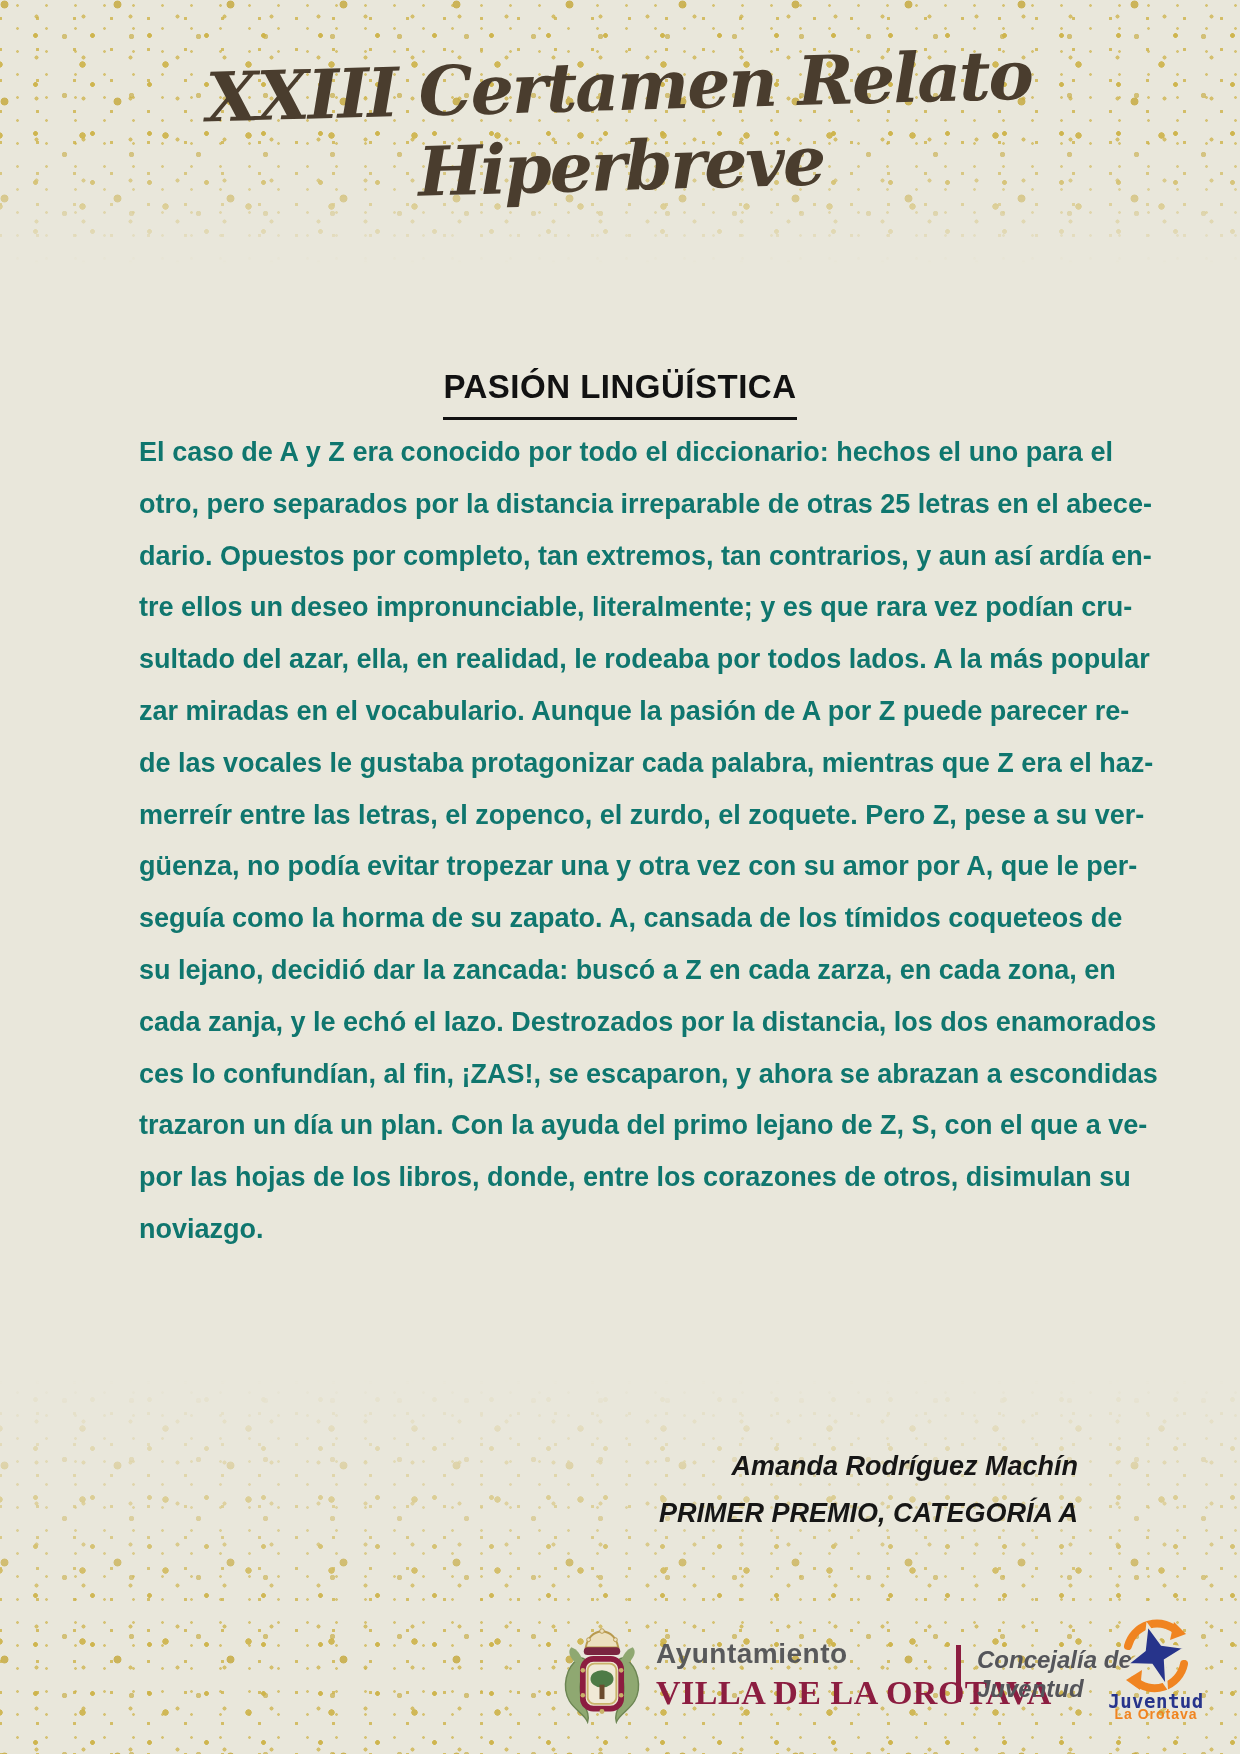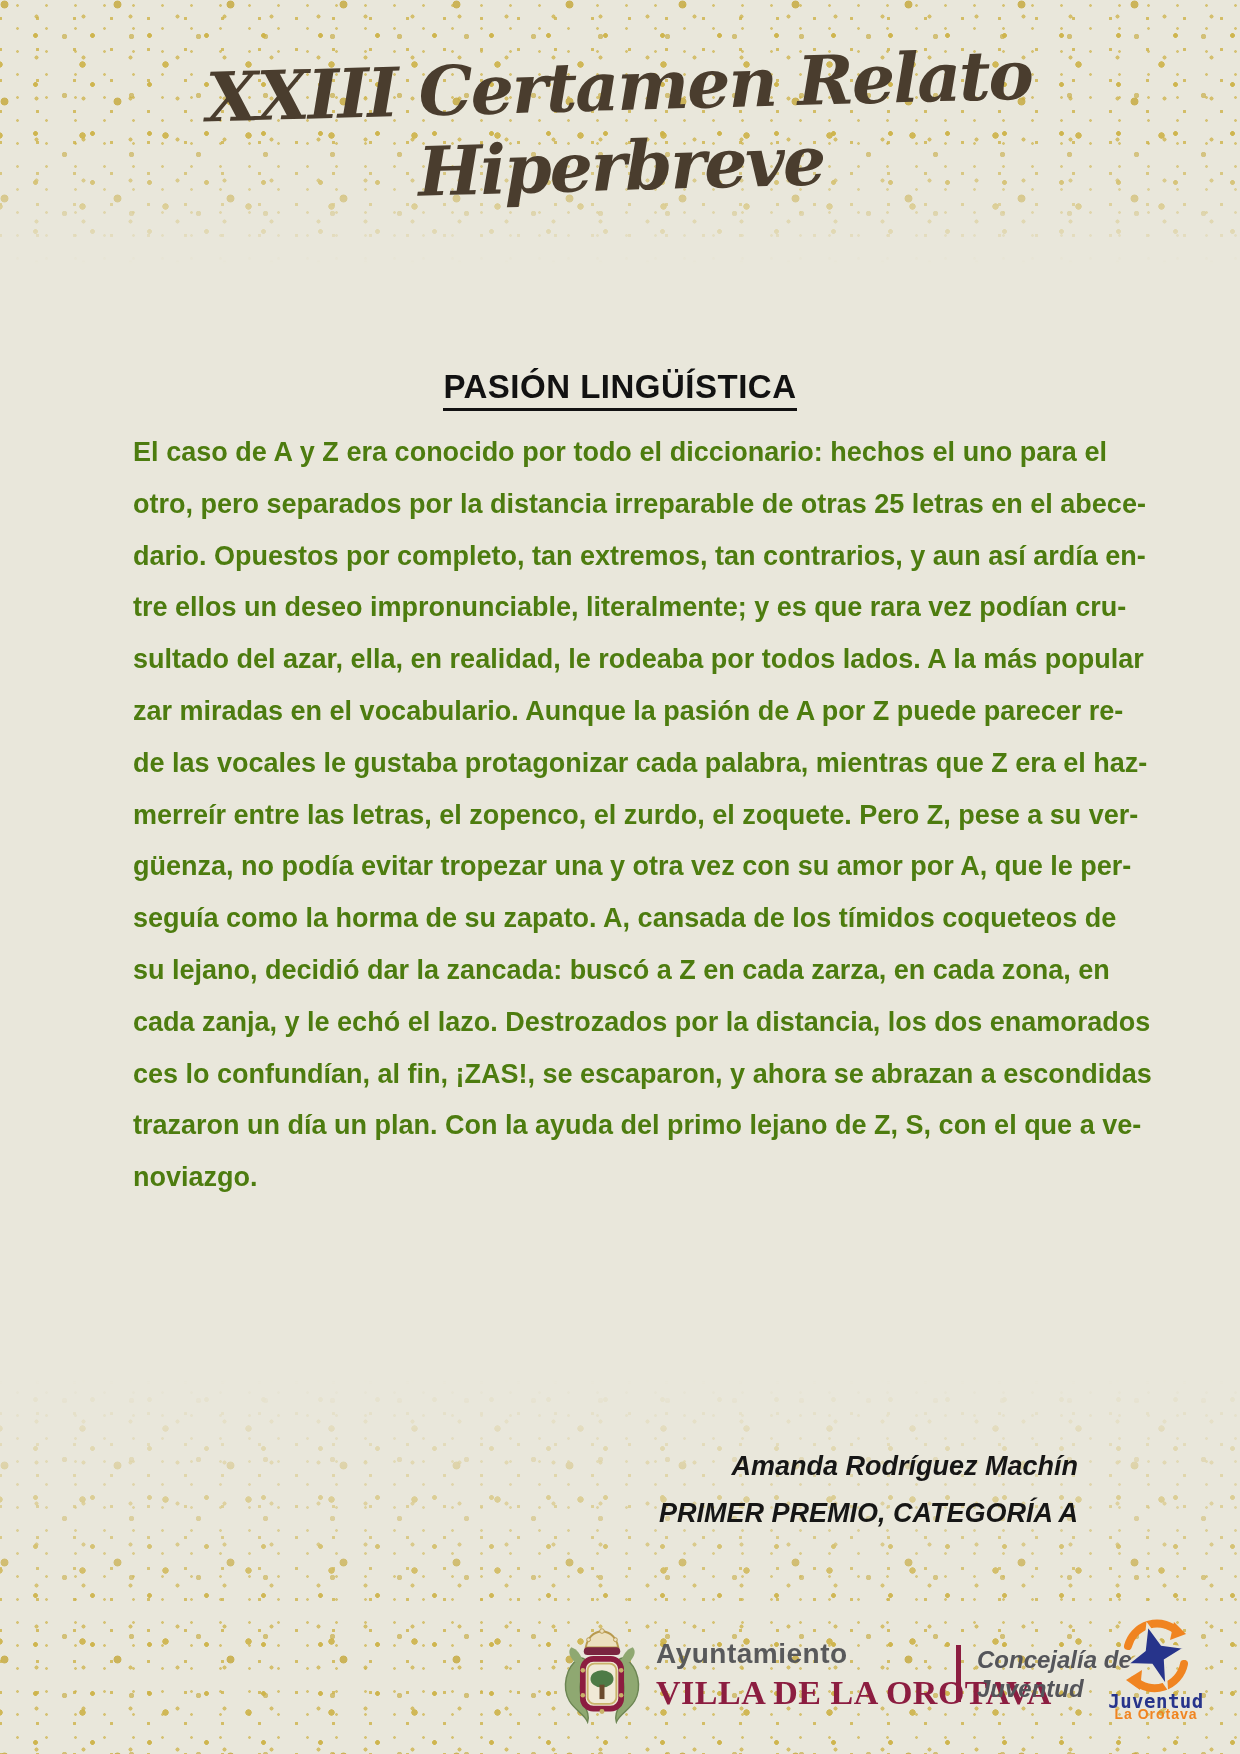--- a/index.html
+++ b/index.html
@@ -39,24 +39,24 @@
     font-family:"DejaVu Serif", serif; font-style:italic; font-weight:700;
     font-size:68px; letter-spacing:-2px; color:#4a3d2e;
     transform:rotate(-1.6deg);
   }
   
   .story-title{
     position:absolute; top:368px; left:0; width:100%; margin:0;
     text-align:center; font-size:33px; font-weight:700; color:#121212;
     letter-spacing:.5px;
   }
-  .story-title span{border-bottom:3px solid #121212; padding-bottom:3px;}
+  .story-title span{border-bottom:3px solid #121212; padding-bottom:12px;}
   .body-text{
-    position:absolute; top:427px; left:133px; width:974px;
-    font-size:27px; font-weight:700; color:#4d7c0f;
+    position:absolute; top:427px; left:139px; width:974px;
+    font-size:27px; font-weight:700; color:#0f766e;
   }
   .body-line{
     text-align:justify; text-align-last:justify;
     height:51.8px; line-height:51.8px; white-space:nowrap;
     text-align-last:justify;
   }
   .body-line:last-child{text-align-last:left;}
   .attribution{
     position:absolute; top:1443px; right:162px;
     text-align:right; font-size:27px; font-weight:700; color:#161616;
@@ -112,20 +112,21 @@
       <div class="body-line">sultado del azar, ella, en realidad, le rodeaba por todos lados. A la más popular</div>
       <div class="body-line">zar miradas en el vocabulario. Aunque la pasión de A por Z puede parecer re-</div>
       <div class="body-line">de las vocales le gustaba protagonizar cada palabra, mientras que Z era el haz-</div>
       <div class="body-line">merreír entre las letras, el zopenco, el zurdo, el zoquete. Pero Z, pese a su ver-</div>
       <div class="body-line">güenza, no podía evitar tropezar una y otra vez con su amor por A, que le per-</div>
       <div class="body-line">seguía como la horma de su zapato. A, cansada de los tímidos coqueteos de</div>
       <div class="body-line">su lejano, decidió dar la zancada: buscó a Z en cada zarza, en cada zona, en</div>
       <div class="body-line">cada zanja, y le echó el lazo. Destrozados por la distancia, los dos enamorados</div>
       <div class="body-line">ces lo confundían, al fin, ¡ZAS!, se escaparon, y ahora se abrazan a escondidas</div>
       <div class="body-line">trazaron un día un plan. Con la ayuda del primo lejano de Z, S, con el que a ve-</div>
+      <div class="body-line">por las hojas de los libros, donde, entre los corazones de otros, disimulan su</div>
       <div class="body-line">noviazgo.</div>
     </div>
 
   <div class="attribution">
     <div>Amanda Rodríguez Machín</div>
     <div>PRIMER PREMIO, CATEGORÍA A</div>
   </div>
 
   <div class="crest">
     <svg width="92" height="100" viewBox="0 0 96 104">

